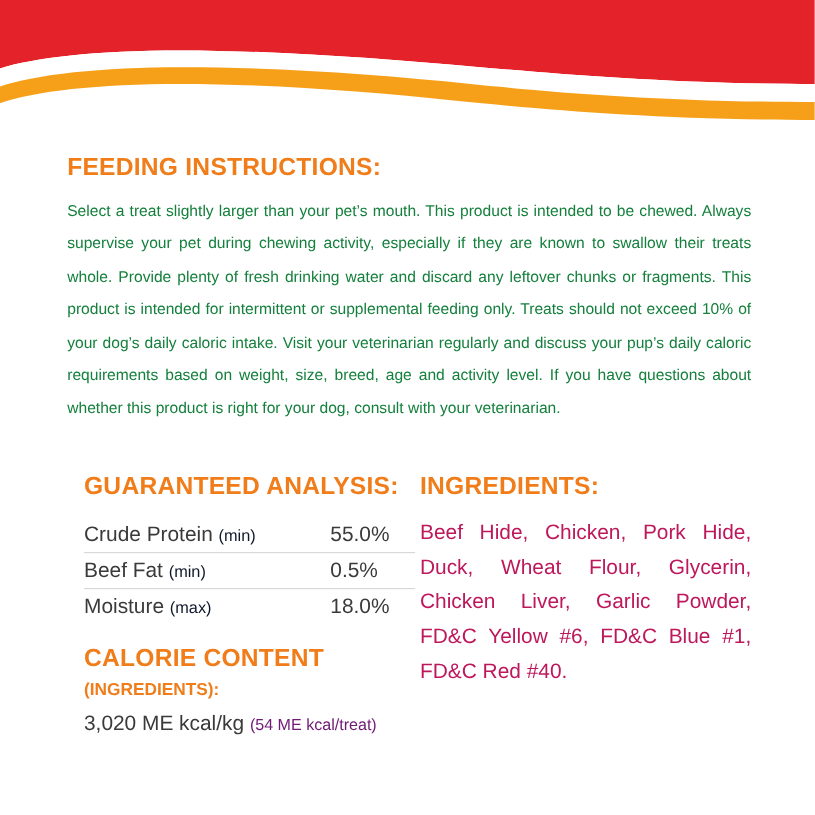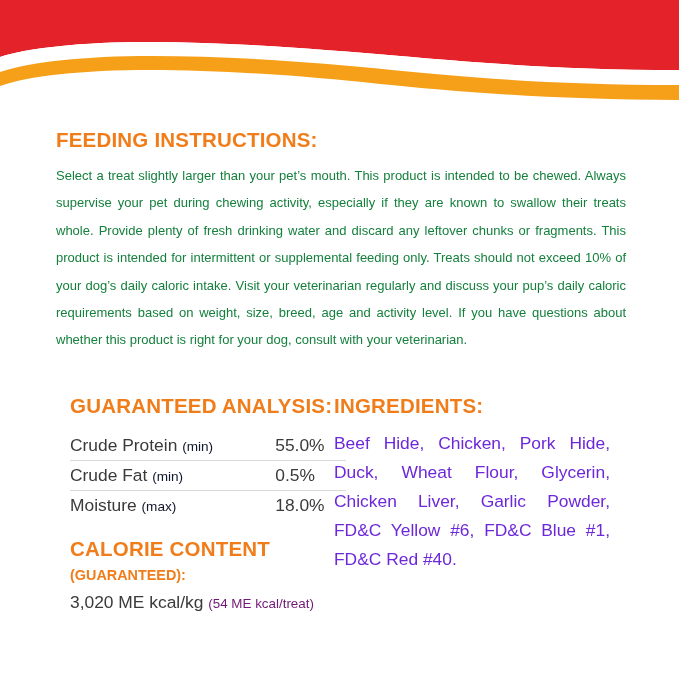--- a/index.html
+++ b/index.html
@@ -108,27 +108,27 @@
     margin-top: 7px;
     color: #3a3a3a;
     font-size: 17.4px;
   }
   #calorie-value .per-treat {
     font-size: 13.4px;
     color: #701a75;
   }
   #ing-block {
     position: absolute;
-    left: 334px;
+    left: 350px;
     top: 0;
     width: 276px;
   }
   #ing-body {
     margin-top: 11px;
-    color: #6d28d9;
+    color: #be185d;
     font-size: 17.4px;
     line-height: 29px;
     text-align: justify;
     text-justify: inter-word;
   }
 </style>
 </head>
 <body>
 
 <div id="page">
@@ -157,38 +157,38 @@
           <tbody>
             <tr>
               <td class="nutrient">
                 <span>Crude Protein</span>
                 <span class="basis">(min)</span>
               </td>
               <td class="amount">55.0%</td>
             </tr>
             <tr>
               <td class="nutrient">
-                <span>Crude Fat</span>
+                <span>Beef Fat</span>
                 <span class="basis">(min)</span>
               </td>
               <td class="amount">0.5%</td>
             </tr>
             <tr>
               <td class="nutrient">
                 <span>Moisture</span>
                 <span class="basis">(max)</span>
               </td>
               <td class="amount">18.0%</td>
             </tr>
           </tbody>
         </table>
 
         <h2 id="calorie-title" class="section-title">
           <span>CALORIE CONTENT</span>
-          <span class="calc">(GUARANTEED):</span>
+          <span class="calc">(INGREDIENTS):</span>
         </h2>
         <p id="calorie-value">
           <span>3,020 ME kcal/kg</span>
           <span class="per-treat">(54 ME kcal/treat)</span>
         </p>
       </div>
 
       <div id="ing-block">
         <h2 class="section-title">INGREDIENTS:</h2>
         <p id="ing-body">Beef Hide, Chicken, Pork Hide, Duck, Wheat Flour, Glycerin, Chicken Liver, Garlic Powder, FD&amp;C Yellow #6, FD&amp;C Blue #1, FD&amp;C Red #40.</p>

